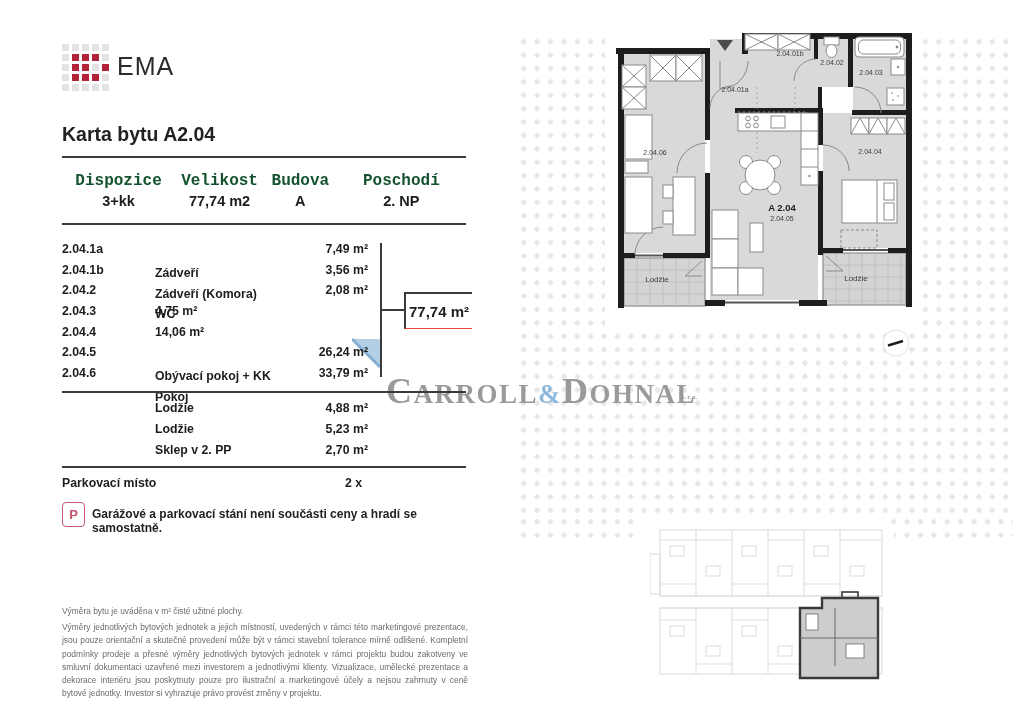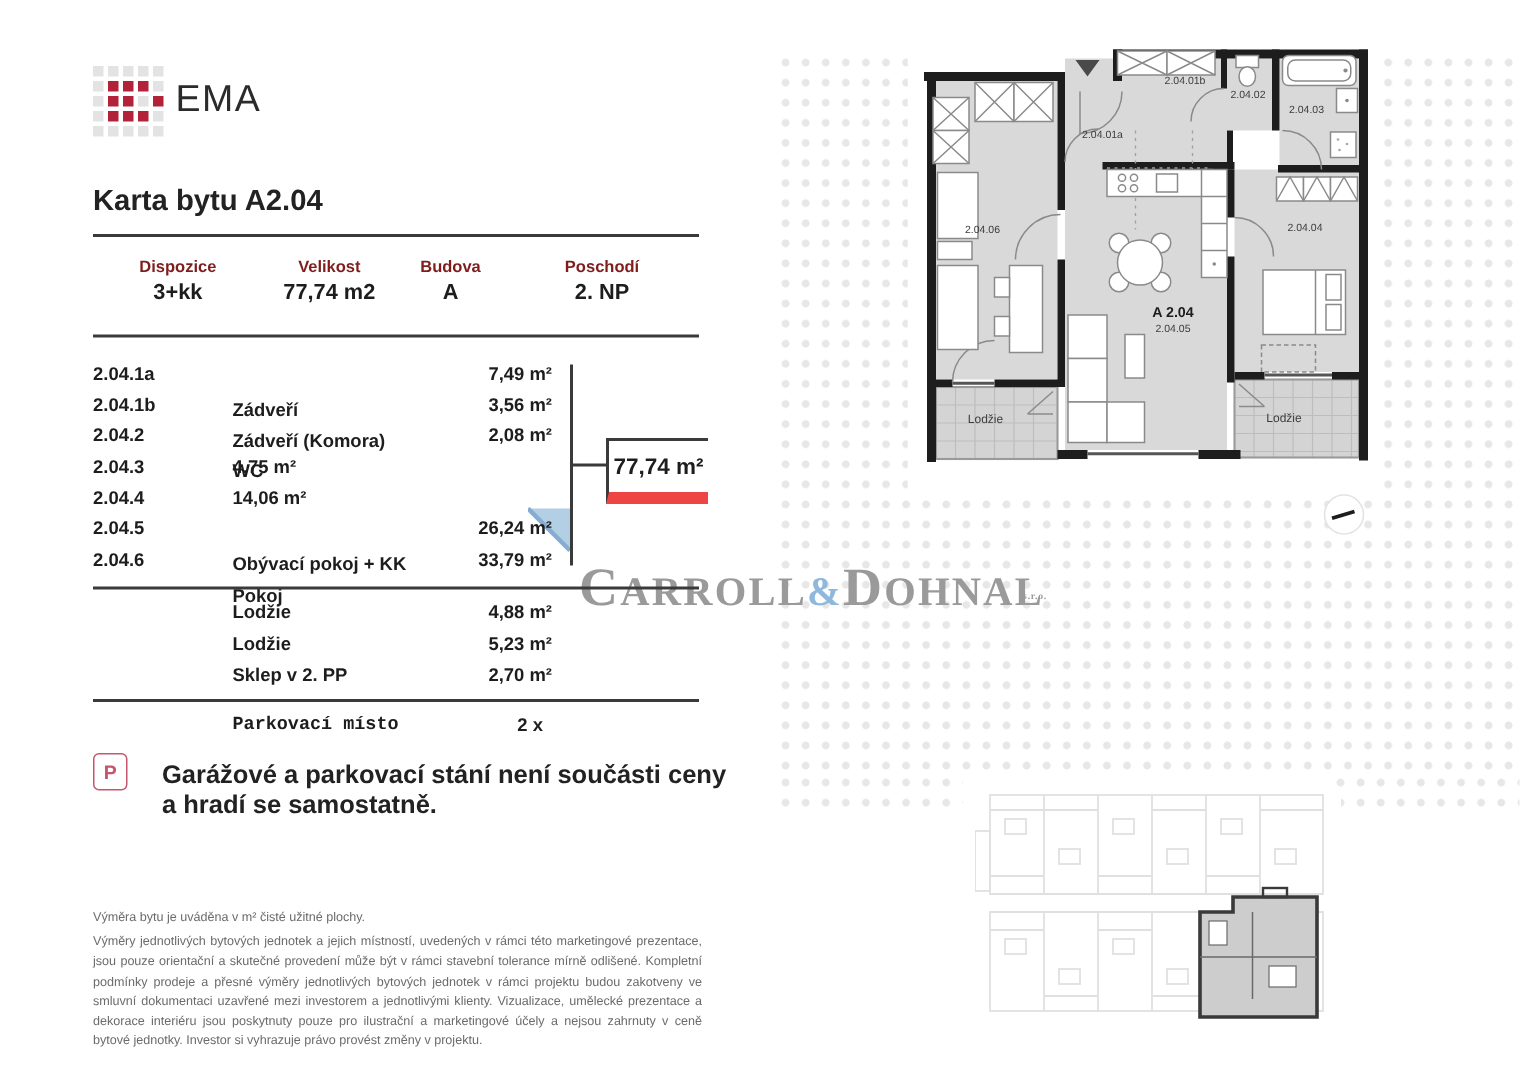--- a/index.html
+++ b/index.html
@@ -23,51 +23,51 @@
   .logo-cell{width:7px;height:7px;}
   .brand-name{position:absolute;left:117px;top:52px;font-size:25px;font-weight:400;
     letter-spacing:1px;color:#2b2b2b;}
 
   .page-title{position:absolute;left:62px;top:123px;font-size:19.5px;font-weight:800;color:#222;}
 
   .rule{position:absolute;left:62px;width:404px;background:#3a3a3a;}
 
   .summary-row{position:absolute;left:62px;top:172px;width:404px;display:flex;}
   .summary-col{text-align:center;}
-  .summary-label{font-size:11px;font-weight:700;color:#7f1d1d;}
+  .summary-label{font-size:16px;font-weight:700;color:#14532d;font-family:Liberation Mono, monospace;}
   .summary-value{font-size:14.5px;font-weight:800;color:#1d1d1d;margin-top:3px;}
 
   .room-table{position:absolute;left:62px;top:239px;width:306px;}
   .room-row{display:flex;height:20.7px;line-height:20.7px;font-size:12.3px;font-weight:700;color:#1d1d1d;}
   .room-code{width:93px;}
   .room-name{flex:1;margin-top:24px;}
   .room-area{text-align:right;}
 
   .extras-table{position:absolute;left:62px;top:398px;width:306px;}
   .extra-row{display:flex;height:20.8px;line-height:20.8px;font-size:12.3px;font-weight:700;color:#1d1d1d;}
   .extra-name{margin-left:93px;flex:1;}
 
   .parking-row{position:absolute;left:62px;top:476px;width:300px;display:flex;
     font-size:12.3px;font-weight:700;color:#1d1d1d;}
-  .parking-name{margin-left:93px;flex:1;font-family:Liberation Mono, monospace;}
+  .parking-name{flex:1;}
 
   .p-icon{position:absolute;left:62px;top:502px;width:21px;height:23px;border:1.6px solid #c4566e;
     border-radius:4px;color:#c4566e;font-size:13px;font-weight:800;display:flex;
     align-items:center;justify-content:center;}
-  .parking-note{position:absolute;left:108px;top:507px;width:390px;font-size:17px;font-weight:700;color:#222;}
+  .parking-note{position:absolute;left:92px;top:507px;width:390px;font-size:12px;font-weight:700;color:#222;}
 
   .fineprint-line{position:absolute;left:62px;top:606px;font-size:8.4px;color:#6b6b6b;}
   .fineprint-para{position:absolute;left:62px;top:621px;width:406px;font-size:8.4px;color:#6b6b6b;
     line-height:1.58;text-align:justify;}
 
   
   .bracket-v{position:absolute;z-index:6;left:380px;top:243px;width:2px;height:134px;background:#3a3a3a;}
   .bracket-h{position:absolute;z-index:6;left:380px;top:309px;width:25px;height:2px;background:#3a3a3a;}
   .area-box{position:absolute;z-index:6;left:404px;top:292px;width:66px;height:34px;
-    border-left:2px solid #3a3a3a;border-top:2px solid #3a3a3a;border-bottom:8px solid #ef4444;
+    border-left:2px solid #3a3a3a;border-top:2px solid #3a3a3a;border-bottom:1px solid #ef4444;
     display:flex;align-items:center;justify-content:center;font-size:15px;font-weight:800;color:#1d1d1d;
     background:#fff;}
 
   
   .watermark{position:absolute;z-index:4;left:352px;top:336px;display:flex;align-items:flex-start;}
   .wm-text{margin-left:4px;font-family:"Liberation Serif",serif;font-weight:600;color:#9a9a9a;
     letter-spacing:1.5px;white-space:nowrap;position:relative;line-height:38px;margin-top:36px;}
   .wm-big{font-size:36px;}
   .wm-small{font-size:27px;}
   .wm-amp{font-size:27px;color:#8fb8dc;}

